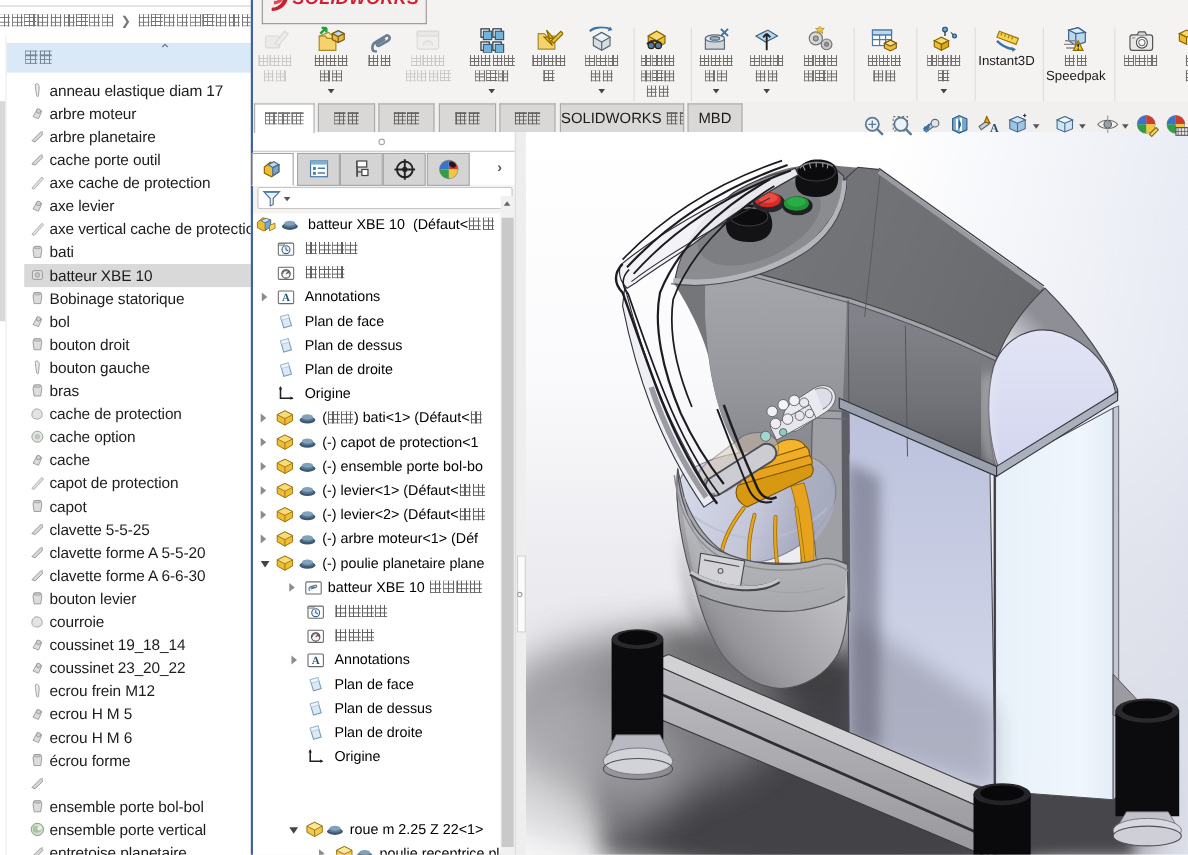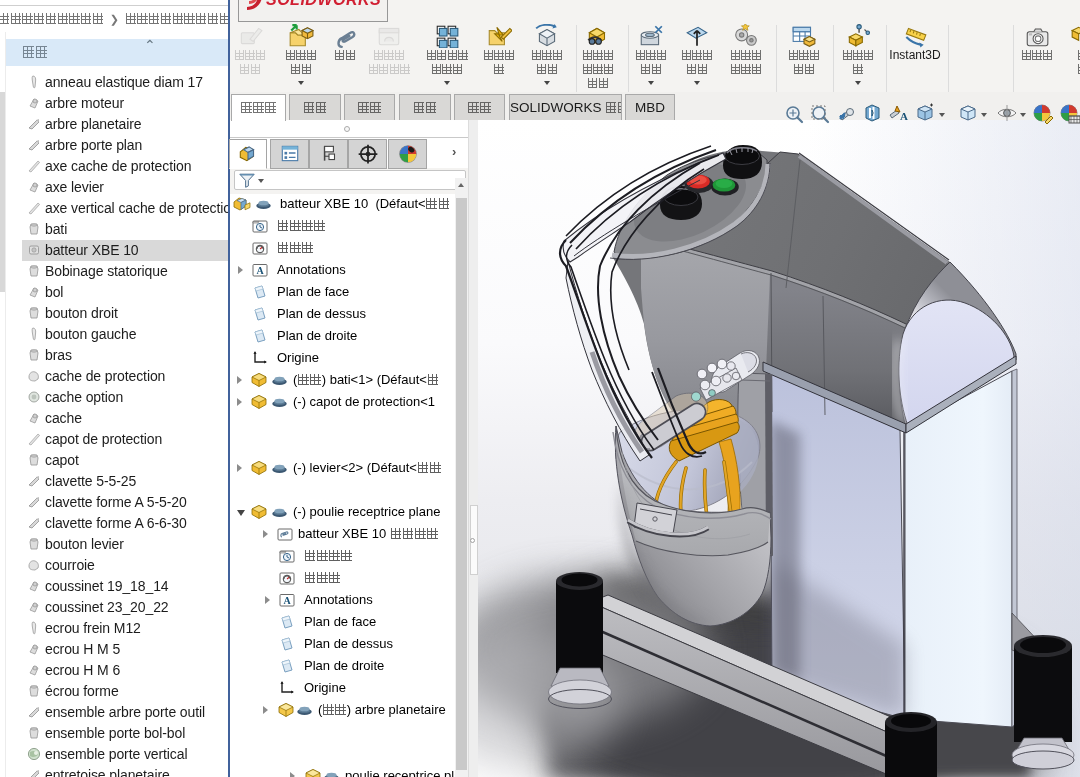--- a/index.html
+++ b/index.html
@@ -176,21 +176,21 @@
     <div class="lrow abs" style="top:113.5px">
       <svg class="fi" viewBox="0 0 14 14">
         <use href="#fic2"></use>
       </svg>
       <span class="t">arbre planetaire</span>
     </div>
     <div class="lrow abs" style="top:134.5px">
       <svg class="fi" viewBox="0 0 14 14">
         <use href="#fic2"></use>
       </svg>
-      <span class="t">arbre porte plan</span>
+      <span class="t">cache porte outil</span>
     </div>
     <div class="lrow abs" style="top:155.5px">
       <svg class="fi" viewBox="0 0 14 14">
         <use href="#fic3"></use>
       </svg>
       <span class="t">axe cache de protection</span>
     </div>
     <div class="lrow abs" style="top:176.5px">
       <svg class="fi" viewBox="0 0 14 14">
         <use href="#fic1"></use>
@@ -338,21 +338,20 @@
     <div class="lrow abs" style="top:680.5px">
       <svg class="fi" viewBox="0 0 14 14">
         <use href="#fic4"></use>
       </svg>
       <span class="t">écrou forme</span>
     </div>
     <div class="lrow abs" style="top:701.5px">
       <svg class="fi" viewBox="0 0 14 14">
         <use href="#fic2"></use>
       </svg>
-      <span class="t">ensemble arbre porte outil</span>
     </div>
     <div class="lrow abs" style="top:722.5px">
       <svg class="fi" viewBox="0 0 14 14">
         <use href="#fic4"></use>
       </svg>
       <span class="t">ensemble porte bol-bol</span>
     </div>
     <div class="lrow abs" style="top:743.5px">
       <svg class="fi" viewBox="0 0 14 14">
         <use href="#fic8"></use>
@@ -823,20 +822,34 @@
       <svg class="ri" viewBox="0 0 24 22">
         <path d="M6 4 L22 10 L20 15 L4 9 Z" fill="#f8d24a" stroke="#9a7a10"></path>
         <path d="M8 5.5 L7.4 7.5 M11 6.6 L10.4 8.6 M14 7.7 L13.4 9.7 M17 8.8 L16.4 10.8" stroke="#9a7a10"></path>
         <path d="M4 12 C8 16 12 18 17 19" fill="none" stroke="#3a74a8" stroke-width="2"></path>
         <path d="M17 21.5 L20 19 L16 17 Z" fill="#3a74a8"></path>
       </svg>
       <div class="rl">
         <div>Instant3D</div>
       </div>
     </div>
+    <div class="rb" style="left:717px;width:62px">
+      <svg class="ri" viewBox="0 0 24 22">
+        <path d="M6 3 L14 1 L20 5 L20 13 L12 16 L6 12 Z" fill="#bcd8ee" stroke="#36648a"></path>
+        <path d="M6 3 L12 6 L20 5 L14 1 Z" fill="#ddeefa" stroke="#36648a"></path>
+        <path d="M12 6 L12 16" stroke="#36648a"></path>
+        <path d="M3 12 L13 12 M2 15 L12 15 M4 18 L14 18" stroke="#888" stroke-width="1.2"></path>
+        <path d="M10 20 L14 12 L18 20 Z" fill="#f8c820" stroke="#8a6a00"></path>
+        <path d="M14 14.5 L14 17.5 M14 18.5 L14 19.5" stroke="#222" stroke-width="1.3"></path>
+      </svg>
+      <div class="rl">
+        <div><span class="zs"></span><span class="zs"></span></div>
+        <div>Speedpak</div>
+      </div>
+    </div>
     <div class="rb" style="left:783px;width:48px">
       <svg class="ri" viewBox="0 0 24 22">
         <rect x="3" y="7" width="19" height="13" rx="2" fill="#e9e9e9" stroke="#555"></rect>
         <path d="M9 7 L10.5 4.5 L15.5 4.5 L17 7" fill="#dcdcdc" stroke="#555"></path>
         <circle cx="13" cy="13.5" r="4.6" fill="#fff" stroke="#555"></circle>
         <circle cx="13" cy="13.5" r="2.6" fill="none" stroke="#777"></circle>
         <rect x="4.5" y="8.5" width="3" height="2" fill="#bbb"></rect>
       </svg>
       <div class="rl">
         <div><span class="zs"></span><span class="zs"></span><span class="zs"></span></div>
@@ -991,39 +1004,69 @@
     <div class="trow" style="left:0;top:197px">
       <div class="car3" style="left:7px"></div>
       <svg style="position:absolute;left:20px;top:3px;width:20px;height:16px" viewBox="0 0 20 16">
         <use href="#scube"></use>
       </svg>
       <svg style="position:absolute;left:41px;top:3px;width:18px;height:16px" viewBox="0 0 18 16">
         <use href="#shat"></use>
       </svg>
       <div style="position:absolute;left:63px;top:0">(-) capot de protection&lt;1</div>
     </div>
+    <div class="trow" style="left:0;top:219px">
+      <div class="car3" style="left:7px"></div>
+      <svg style="position:absolute;left:20px;top:3px;width:20px;height:16px" viewBox="0 0 20 16">
+        <use href="#scube"></use>
+      </svg>
+      <svg style="position:absolute;left:41px;top:3px;width:18px;height:16px" viewBox="0 0 18 16">
+        <use href="#shat"></use>
+      </svg>
+      <div style="position:absolute;left:63px;top:0">(-) ensemble porte bol-bo</div>
+    </div>
+    <div class="trow" style="left:0;top:241px">
+      <div class="car3" style="left:7px"></div>
+      <svg style="position:absolute;left:20px;top:3px;width:20px;height:16px" viewBox="0 0 20 16">
+        <use href="#scube"></use>
+      </svg>
+      <svg style="position:absolute;left:41px;top:3px;width:18px;height:16px" viewBox="0 0 18 16">
+        <use href="#shat"></use>
+      </svg>
+      <div style="position:absolute;left:63px;top:0">(-) levier&lt;1&gt; (Défaut&lt;<span class="zh"></span><span class="zh"></span></div>
+    </div>
     <div class="trow" style="left:0;top:263px">
       <div class="car3" style="left:7px"></div>
       <svg style="position:absolute;left:20px;top:3px;width:20px;height:16px" viewBox="0 0 20 16">
         <use href="#scube"></use>
       </svg>
       <svg style="position:absolute;left:41px;top:3px;width:18px;height:16px" viewBox="0 0 18 16">
         <use href="#shat"></use>
       </svg>
       <div style="position:absolute;left:63px;top:0">(-) levier&lt;2&gt; (Défaut&lt;<span class="zh"></span><span class="zh"></span></div>
     </div>
+    <div class="trow" style="left:0;top:285px">
+      <div class="car3" style="left:7px"></div>
+      <svg style="position:absolute;left:20px;top:3px;width:20px;height:16px" viewBox="0 0 20 16">
+        <use href="#scube"></use>
+      </svg>
+      <svg style="position:absolute;left:41px;top:3px;width:18px;height:16px" viewBox="0 0 18 16">
+        <use href="#shat"></use>
+      </svg>
+      <div style="position:absolute;left:63px;top:0">(-) arbre moteur&lt;1&gt; (Déf</div>
+    </div>
     <div class="trow" style="left:0;top:307px">
       <div class="car3 open" style="left:7px"></div>
       <svg style="position:absolute;left:20px;top:3px;width:20px;height:16px" viewBox="0 0 20 16">
         <use href="#scube"></use>
       </svg>
       <svg style="position:absolute;left:41px;top:3px;width:18px;height:16px" viewBox="0 0 18 16">
         <use href="#shat"></use>
       </svg>
-      <div style="position:absolute;left:63px;top:0">(-) poulie receptrice plane</div>
+      <div style="position:absolute;left:63px;top:0">(-) poulie planetaire plane</div>
     </div>
     <div class="trow" style="left:0;top:329px">
       <div class="car3" style="left:33px"></div>
       <svg style="position:absolute;left:47px;top:3px;width:16px;height:16px" viewBox="0 0 16 16">
         <use href="#smate"></use>
       </svg>
       <div style="position:absolute;left:68px;top:0">batteur XBE 10 <span class="zh"></span><span class="zh"></span><span class="zh"></span><span class="zh"></span></div>
     </div>
     <div class="trow" style="left:0;top:351px">
       <svg style="position:absolute;left:49px;top:3px;width:16px;height:16px" viewBox="0 0 16 16">
@@ -1061,29 +1104,29 @@
         <use href="#splane"></use>
       </svg>
       <div style="position:absolute;left:74px;top:0">Plan de droite</div>
     </div>
     <div class="trow" style="left:0;top:483px">
       <svg style="position:absolute;left:49px;top:3px;width:16px;height:16px" viewBox="0 0 16 16">
         <use href="#sorig"></use>
       </svg>
       <div style="position:absolute;left:74px;top:0">Origine</div>
     </div>
-    <div class="trow" style="left:0;top:505px">
-      <div class="car3" style="left:33px"></div>
+    <div class="trow" style="left:0;top:549px">
+      <div class="car3 open" style="left:33px"></div>
       <svg style="position:absolute;left:47px;top:3px;width:18px;height:16px" viewBox="0 0 18 16">
         <use href="#spart"></use>
       </svg>
       <svg style="position:absolute;left:66px;top:3px;width:18px;height:16px" viewBox="0 0 18 16">
         <use href="#shat"></use>
       </svg>
-      <div style="position:absolute;left:88px;top:0">(<span class="zh"></span><span class="zh"></span>) arbre planetaire</div>
+      <div style="position:absolute;left:88px;top:0">roue m 2.25 Z 22&lt;1&gt;</div>
     </div>
     <div class="trow" style="left:0;top:571px">
       <div class="car3" style="left:60px"></div>
       <svg style="position:absolute;left:74px;top:3px;width:18px;height:16px" viewBox="0 0 18 16">
         <use href="#spart"></use>
       </svg>
       <svg style="position:absolute;left:93px;top:3px;width:18px;height:16px" viewBox="0 0 18 16">
         <use href="#shat"></use>
       </svg>
       <div style="position:absolute;left:115px;top:0">poulie receptrice plan</div>

